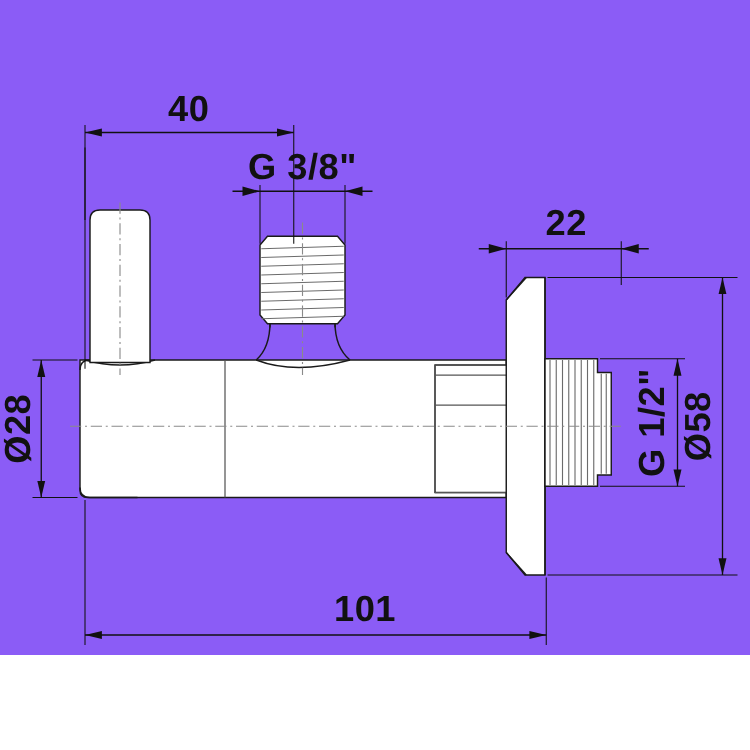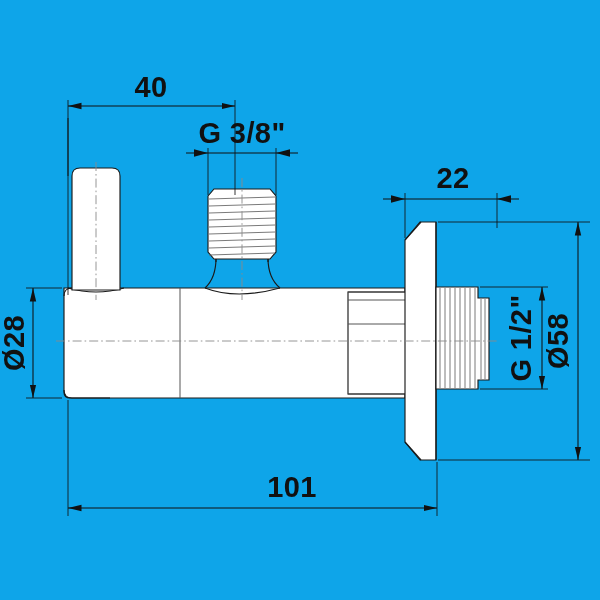--- a/index.html
+++ b/index.html
@@ -6,22 +6,22 @@
     margin: 0;
     padding: 0;
     background: #ffffff;
   }
   body {
     font-family: "Liberation Sans", sans-serif;
   }
   #drawing-root {
     position: relative;
     width: 600px;
-    height: 600px;
-    background: #0ea5e9;
+    height: 524px;
+    background: #8b5cf6;
     overflow: hidden;
   }
   svg#cad {
     display: block;
     width: 600px;
     height: 600px;
   }
   .part-outline {
     fill: none;
     stroke: #1a1a1a;

